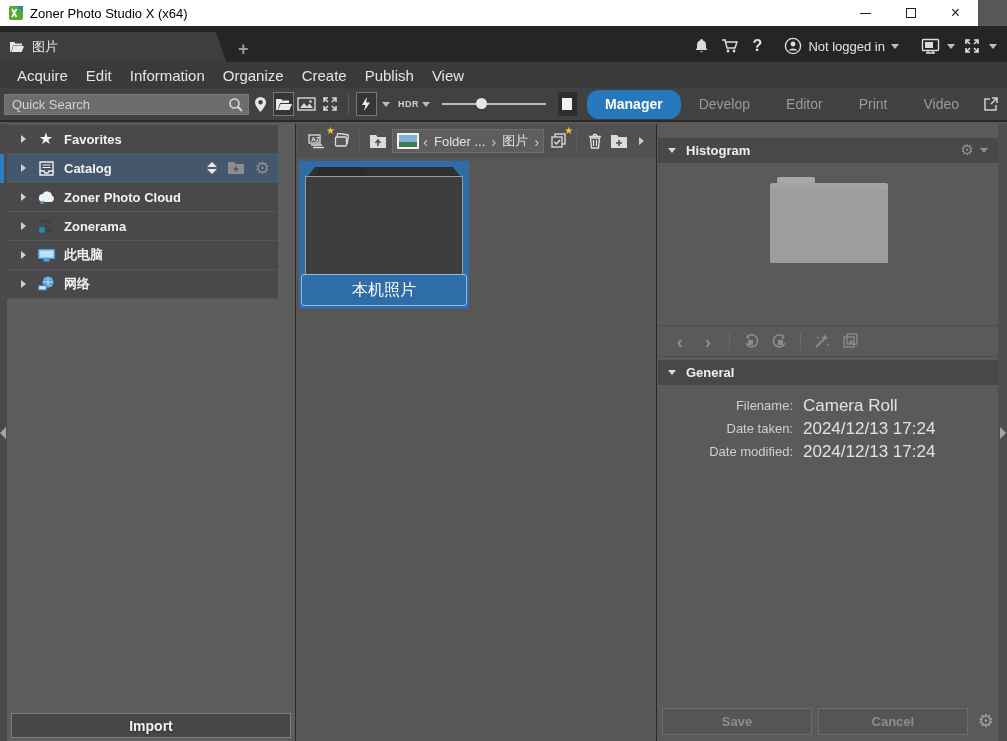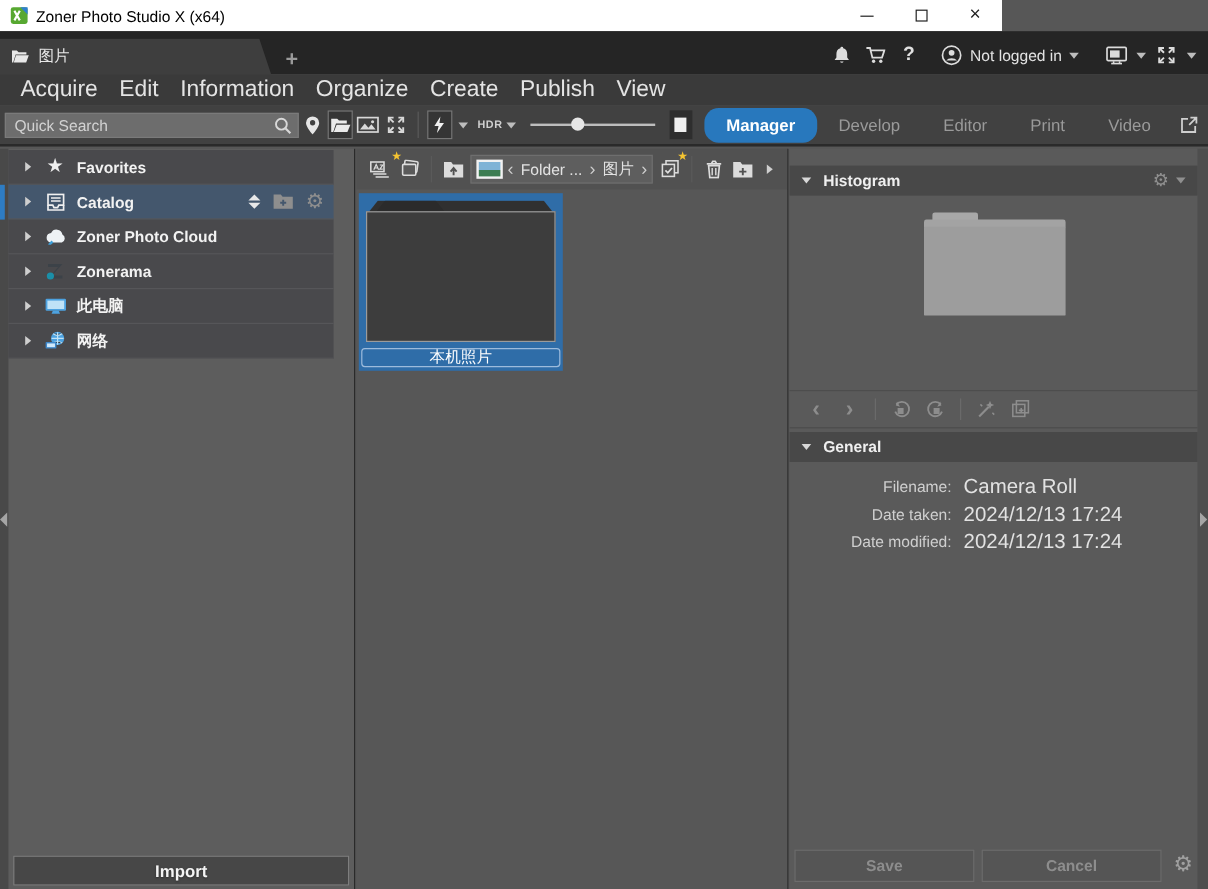--- a/index.html
+++ b/index.html
@@ -1,21 +1,21 @@
 <!DOCTYPE html>
 <html><head>
 <meta charset="utf-8">
 <style>
   * { margin:0; padding:0; box-sizing:border-box; }
   html,body { background:#222; }
   body { font-family:"Liberation Sans","DejaVu Sans",sans-serif; }
   #window { position:relative; width:1007px; height:741px; overflow:hidden; background:#575757; font-size:13px; }
 
   
-  .titlebar { position:absolute; left:0; top:0; width:835px; height:26px; background:#ffffff; display:flex; align-items:center; }
+  .titlebar { position:absolute; left:0; top:0; width:978px; height:26px; background:#ffffff; display:flex; align-items:center; }
   .app-logo { width:16px; height:16px; margin:0 6px 0 8px; }
   .title-text { color:#000; font-size:13px; }
   .win-controls { margin-left:auto; display:flex; height:100%; }
   .win-btn { width:45px; height:100%; display:flex; align-items:center; justify-content:center; color:#111; }
   .min-glyph { width:11px; height:0; border-top:1.6px solid #222; display:block; }
   .max-glyph { width:10px; height:10px; border:1.4px solid #222; display:block; }
   .close-glyph { font-size:16px; line-height:1; color:#222; }
 
   
   .tabbar { position:absolute; left:0; top:26px; width:1007px; height:36px; background:#252525; display:flex; align-items:flex-end; }
@@ -24,21 +24,21 @@
   .new-tab { color:#9a9a9a; font-size:18px; font-weight:bold; margin:0 0 4px 12px; line-height:1; }
   .tab-right { margin-left:auto; display:flex; align-items:center; gap:6px; padding:0 10px 6px 0; color:#d6d6d6; }
   .tab-right .ic { display:flex; align-items:center; justify-content:center; width:22px; height:20px; }
   .help-glyph { font-size:16px; font-weight:bold; color:#e0e0e0; }
   .account { display:flex; align-items:center; gap:6px; margin-left:10px; color:#e3e3e3; }
   .caret-down { width:0; height:0; border-left:4px solid transparent; border-right:4px solid transparent; border-top:5px solid #bdbdbd; display:inline-block; }
   .tb-sep-space { width:8px; }
 
   
   .menubar { position:absolute; left:0; top:62px; width:1007px; height:26px; background:#3a3a3a; display:flex; align-items:center; padding-left:8px; gap:0; }
-  .menu-item { color:#e4e4e4; font-size:19px; padding:4px 9px; }
+  .menu-item { color:#e4e4e4; font-size:15px; padding:4px 9px; }
 
   
   .toolbar { position:absolute; left:0; top:88px; width:1007px; height:34px; background:#414141; border-bottom:2px solid #2a2a2a; display:flex; align-items:center; }
   .search-box { position:relative; width:278px; height:21px; margin-left:4px; background:#6d6d6d; border:1px solid #7a7a7a; display:flex; align-items:center; }
   .search-box input { width:100%; height:100%; background:transparent; border:none; outline:none; color:#e8e8e8; font-size:13px; padding:0 24px 0 7px; font-family:inherit; }
   .search-box input::placeholder { color:#d2d2d2; opacity:1; }
   .search-ic { position:absolute; right:4px; top:2px; }
   .tool-ic { display:flex; align-items:center; justify-content:center; width:24px; height:24px; margin:0 1px; }
   .tool-ic.boxed { background:#353535; border:1px solid #777; }
   .v-sep { width:1px; height:22px; background:#5a5a5a; margin:0 6px; }
@@ -85,21 +85,21 @@
   .thumb-chip .land { width:18px; height:12px; background:linear-gradient(180deg,#7fb3d6 55%,#3c7d52 55%); }
   .crumb-arrow { color:#cfcfcf; font-size:15px; line-height:1; }
   .crumb-seg { color:#e2e2e2; font-size:13px; padding:0 2px; }
   .chev-right-small { width:0;height:0;border-top:4px solid transparent;border-bottom:4px solid transparent;border-left:5px solid #cfcfcf; margin-left:8px;}
   .browse-area { position:relative; height:583px; background:#575757; }
   .folder-tile { position:absolute; left:2px; top:3px; width:170px; height:148px; background:#2f6da8; }
   .folder-shape { position:absolute; left:4px; top:6px; width:162px; height:118px; }
   .folder-back { position:absolute; left:0; top:0; width:162px; height:10px; background:#303030; clip-path:polygon(4px 10px,12px 0,150px 0,158px 10px); }
   .folder-tab2 { position:absolute; left:10px; top:0; width:58px; height:10px; background:#2b2b2b; clip-path:polygon(8px 0,50px 0,58px 10px,0 10px); }
   .folder-body { position:absolute; left:2px; top:9px; width:158px; height:109px; background:#3d3d3d; border:1px solid #9b9b9b; }
-  .tile-label { position:absolute; left:2px; bottom:3px; width:166px; height:16px; border:1px solid #9cbbdc; border-radius:3px; display:flex; align-items:center; justify-content:center; color:#fff; font-size:13px; background:#2f6da8; }
+  .tile-label { position:absolute; left:2px; bottom:3px; width:166px; height:32px; border:1px solid #9cbbdc; border-radius:3px; display:flex; align-items:center; justify-content:center; color:#fff; font-size:16px; background:#2f6da8; }
 
   
   .inspector { position:absolute; left:658px; top:0; width:340px; height:617px; background:#5a5a5a; display:flex; flex-direction:column; }
   .edge-strip-right { position:absolute; left:998px; top:0; width:9px; height:617px; background:#4e4e4e; }
   .tri-right { position:absolute; left:2px; top:303px; width:0; height:0; border-top:6px solid transparent; border-bottom:6px solid transparent; border-left:6px solid #a5a5a5; }
   .section-header { height:25px; background:#484848; display:flex; align-items:center; padding:0 10px; gap:10px; flex:none; }
   .collapse-caret { width:0; height:0; border-left:4px solid transparent; border-right:4px solid transparent; border-top:5px solid #d8d8d8; }
   .section-title { color:#efefef; font-weight:bold; font-size:13px; }
   .hdr-right { margin-left:auto; display:flex; align-items:center; gap:6px; color:#8f8f8f; }
   .gear-glyph { font-family:"DejaVu Sans",sans-serif; font-size:15px; color:#8f8f8f; line-height:1; }

